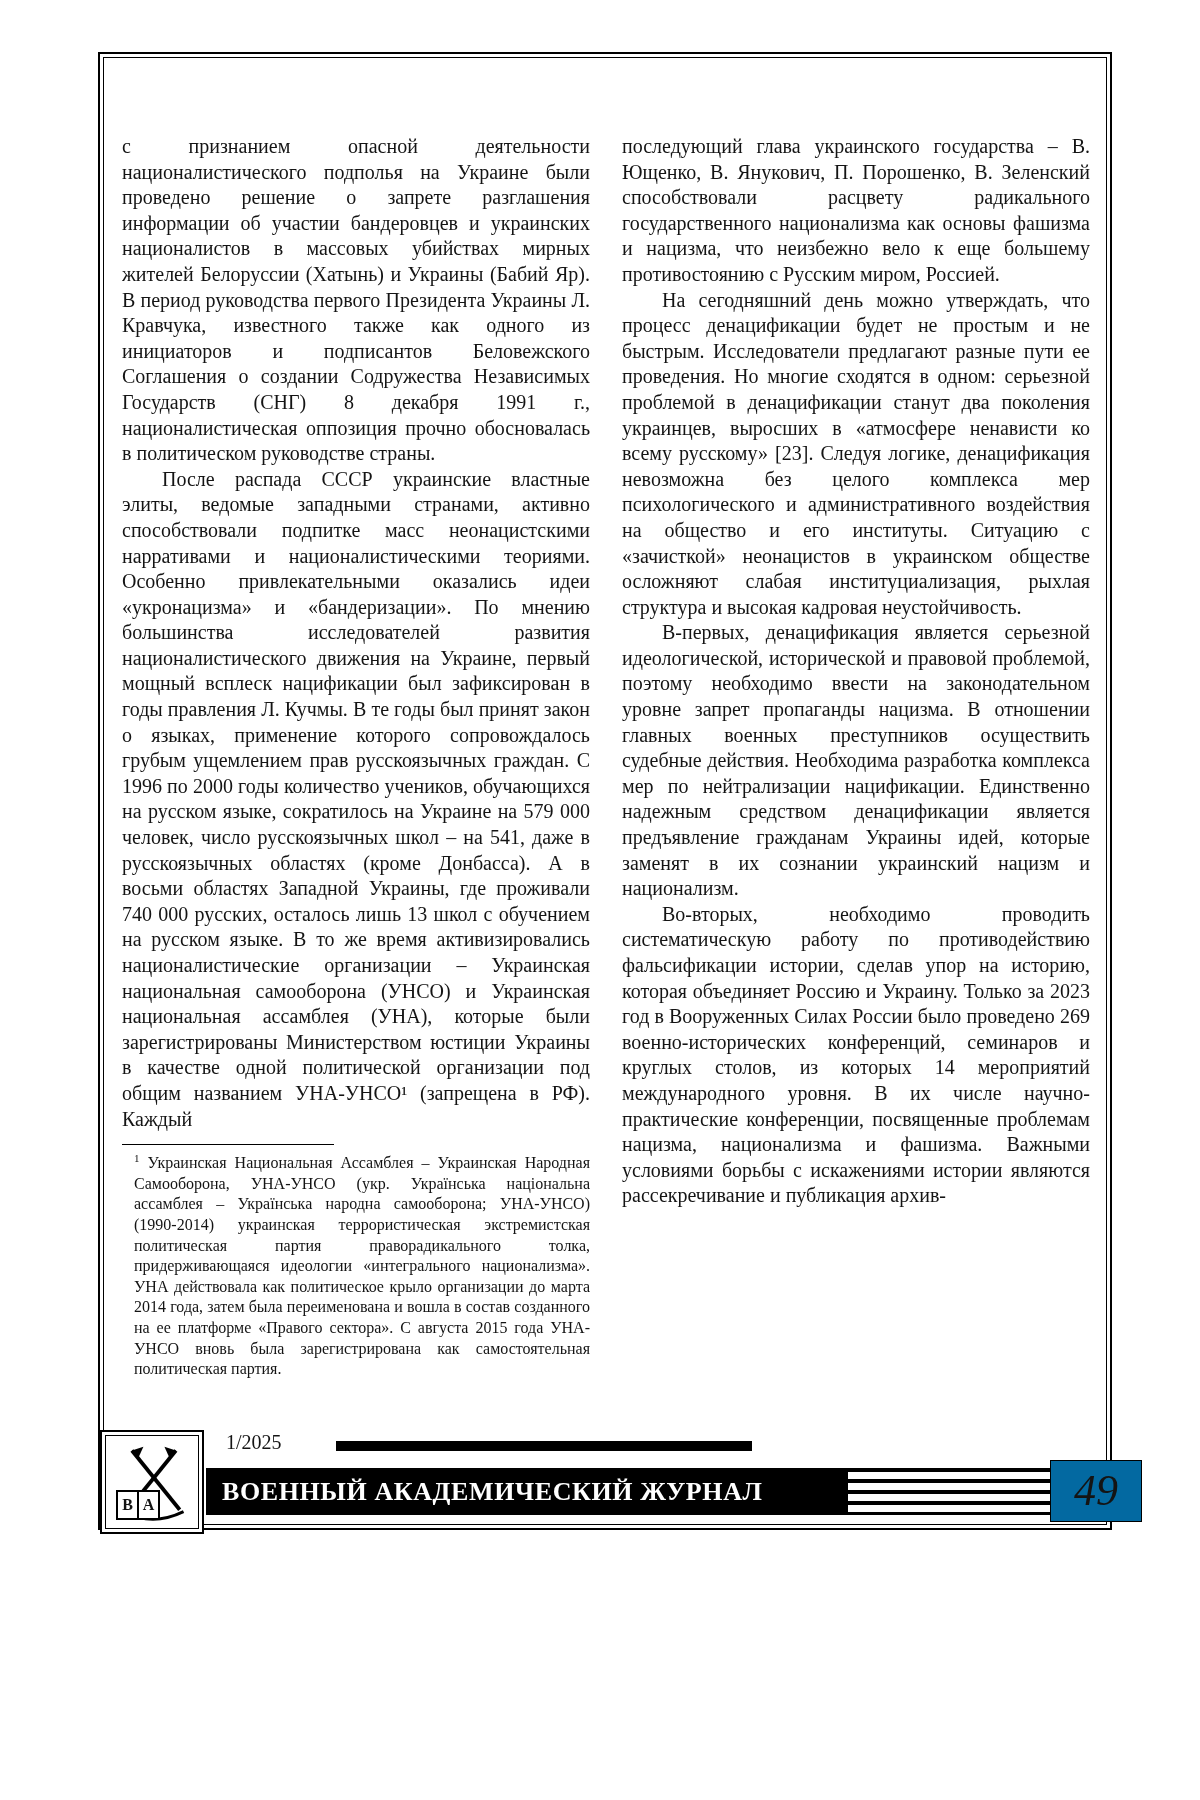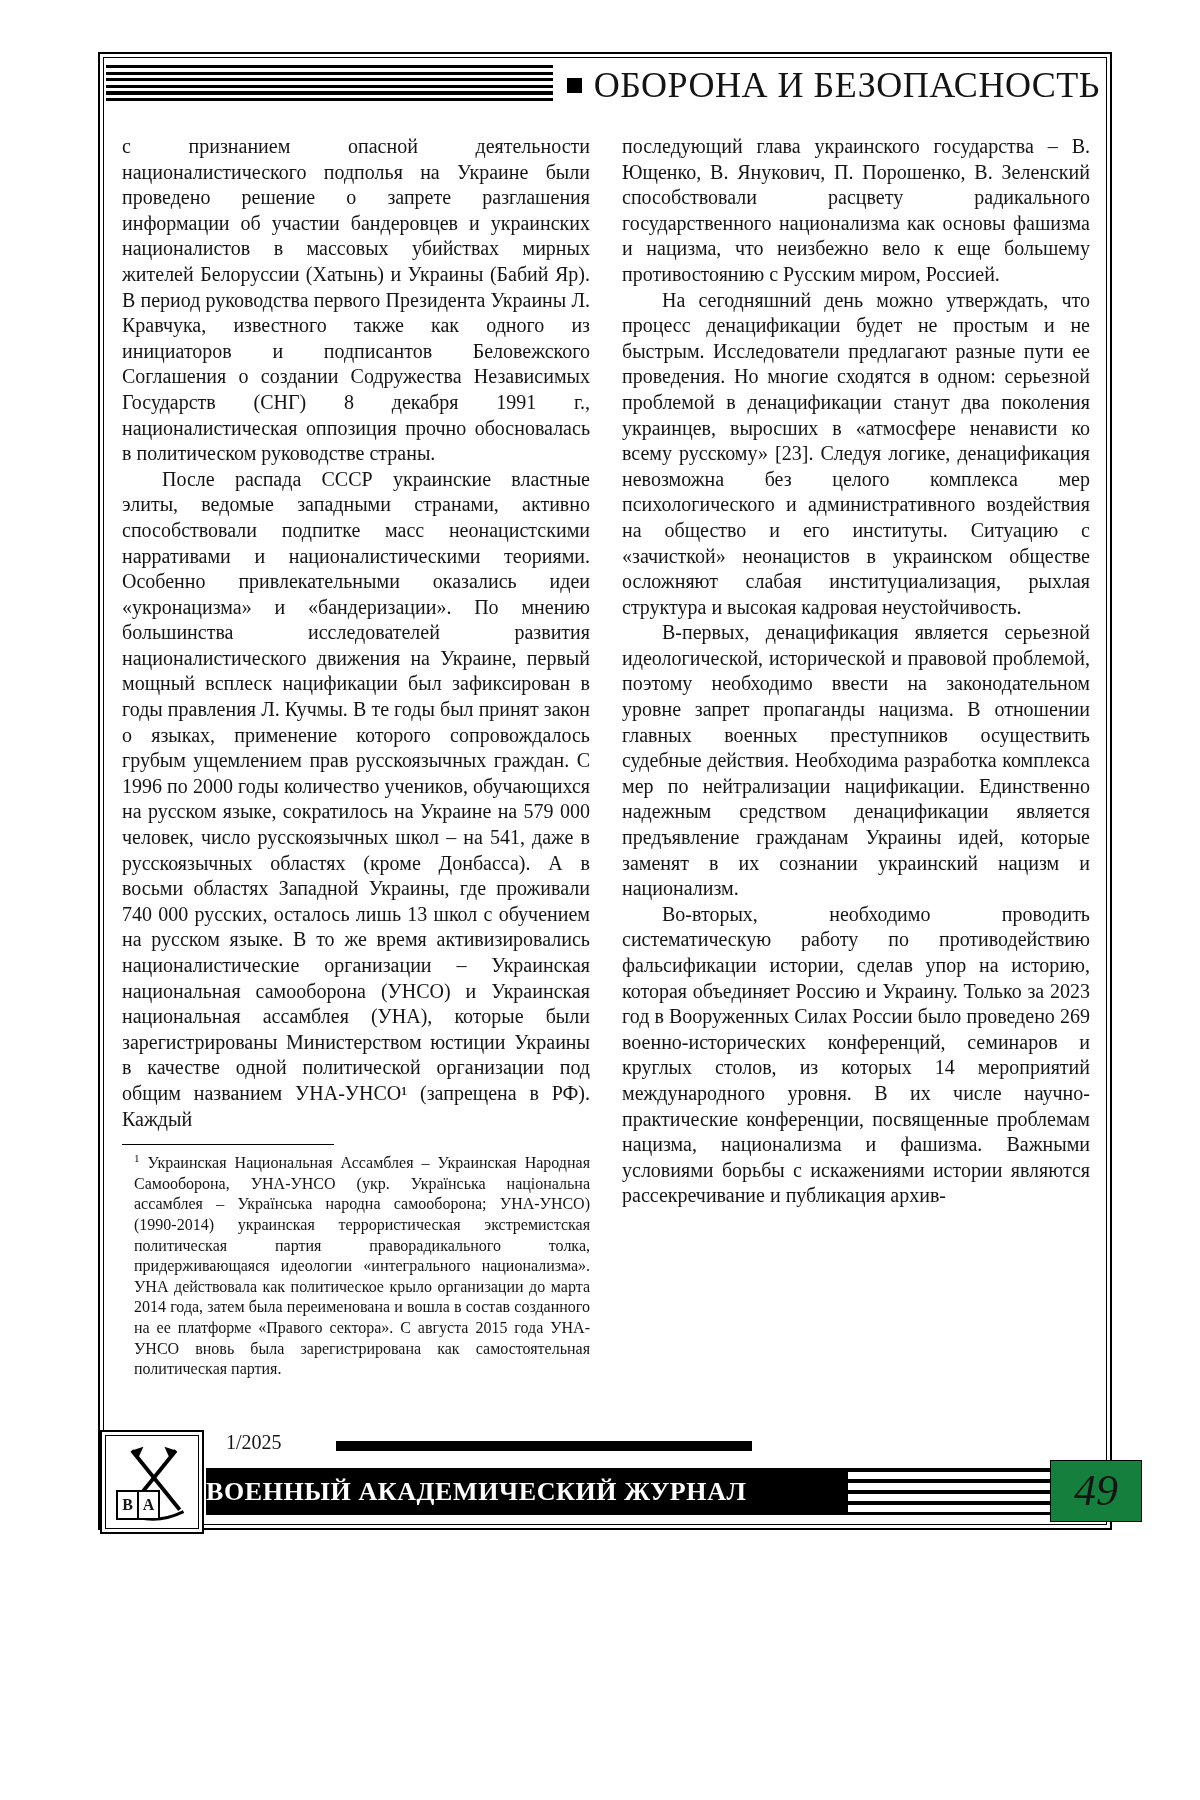--- a/index.html
+++ b/index.html
@@ -43,42 +43,37 @@
   .logo-shield { position:absolute; left:14px; bottom:12px; width:44px; height:30px;
                  border:2px solid #000; background:#fff; display:flex; }
   .logo-shield span { flex:1; display:flex; align-items:center; justify-content:center;
                       font-weight:bold; font-size:16px; }
   .logo-shield .shield-divider { flex:0 0 2px; background:#000; }
 
   .issue { position:absolute; left:226px; top:1432px; font-size:20px; line-height:1; }
   .issue-bar { position:absolute; left:336px; top:1441px; width:416px; height:10px; background:#000; }
 
   .journal-band { position:absolute; left:206px; top:1468px; width:642px; height:47px;
-                  background:#000; color:#fff; display:flex; align-items:center; }
+                  background:#000; color:#fff; display:flex; align-items:center; padding-left:16px; }
   .journal-title { font-weight:bold; font-size:26px; letter-spacing:0.6px; white-space:nowrap; }
 
   .footer-stripes { position:absolute; left:848px; top:1468px; width:262px; height:47px;
     background:repeating-linear-gradient(to bottom, #000 0 4.5px, #fff 4.5px 11px); }
   .page-number-box { position:absolute; left:1050px; top:1460px; width:92px; height:62px;
-                     background:#15803d; border:1.5px solid #000;
+                     background:#0369a1; border:1.5px solid #000;
                      display:flex; align-items:center; justify-content:center;text-align:right; }
   .page-number { font-style:italic; font-size:44px; line-height:1; }
 </style>
 </head>
 <body>
 
 <div class="page">
 
   <div class="frame"></div>
 
-  <div class="header">
-    <div class="header-stripes"></div>
-    <div class="header-square"></div>
-    <div class="header-title">ОБОРОНА И БЕЗОПАСНОСТЬ</div>
-  </div>
 
   <div class="body">
     <div class="col">
       <p class="para no-indent">с признанием опасной деятельности националистического подполья на Украине были проведено решение о запрете разглашения информации об участии бандеровцев и украинских националистов в массовых убийствах мирных жителей Белоруссии (Хатынь) и Украины (Бабий Яр). В период руководства первого Президента Украины Л. Кравчука, известного также как одного из инициаторов и подписантов Беловежского Соглашения о создании Содружества Независимых Государств (СНГ) 8 декабря 1991 г., националистическая оппозиция прочно обосновалась в политическом руководстве страны.</p>
       <p class="para">После распада СССР украинские властные элиты, ведомые западными странами, активно способствовали подпитке масс неонацистскими нарративами и националистическими теориями. Особенно привлекательными оказались идеи «укронацизма» и «бандеризации». По мнению большинства исследователей развития националистического движения на Украине, первый мощный всплеск нацификации был зафиксирован в годы правления Л. Кучмы. В те годы был принят закон о языках, применение которого сопровождалось грубым ущемлением прав русскоязычных граждан. С 1996 по 2000 годы количество учеников, обучающихся на русском языке, сократилось на Украине на 579 000 человек, число русскоязычных школ – на 541, даже в русскоязычных областях (кроме Донбасса). А в восьми областях Западной Украины, где проживали 740 000 русских, осталось лишь 13 школ с обучением на русском языке. В то же время активизировались националистические организации – Украинская национальная самооборона (УНСО) и Украинская национальная ассамблея (УНА), которые были зарегистрированы Министерством юстиции Украины в качестве одной политической организации под общим названием УНА-УНСО¹ (запрещена в РФ). Каждый</p>
       <hr class="footnote-rule">
       <p class="footnote"><sup>1</sup><span> Украинская Национальная Ассамблея – Украинская Народная Самооборона, УНА-УНСО (укр. Українська національна ассамблея – Українська народна самооборона; УНА-УНСО) (1990-2014) украинская террористическая экстремистская политическая партия праворадикального толка, придерживающаяся идеологии «интегрального национализма». УНА действовала как политическое крыло организации до марта 2014 года, затем была переименована и вошла в состав созданного на ее платформе «Правого сектора». С августа 2015 года УНА-УНСО вновь была зарегистрирована как самостоятельная политическая партия.</span></p>
     </div>
     <div class="col">
       <p class="para no-indent">последующий глава украинского государства – В. Ющенко, В. Янукович, П. Порошенко, В. Зеленский способствовали расцвету радикального государственного национализма как основы фашизма и нацизма, что неизбежно вело к еще большему противостоянию с Русским миром, Россией.</p>

